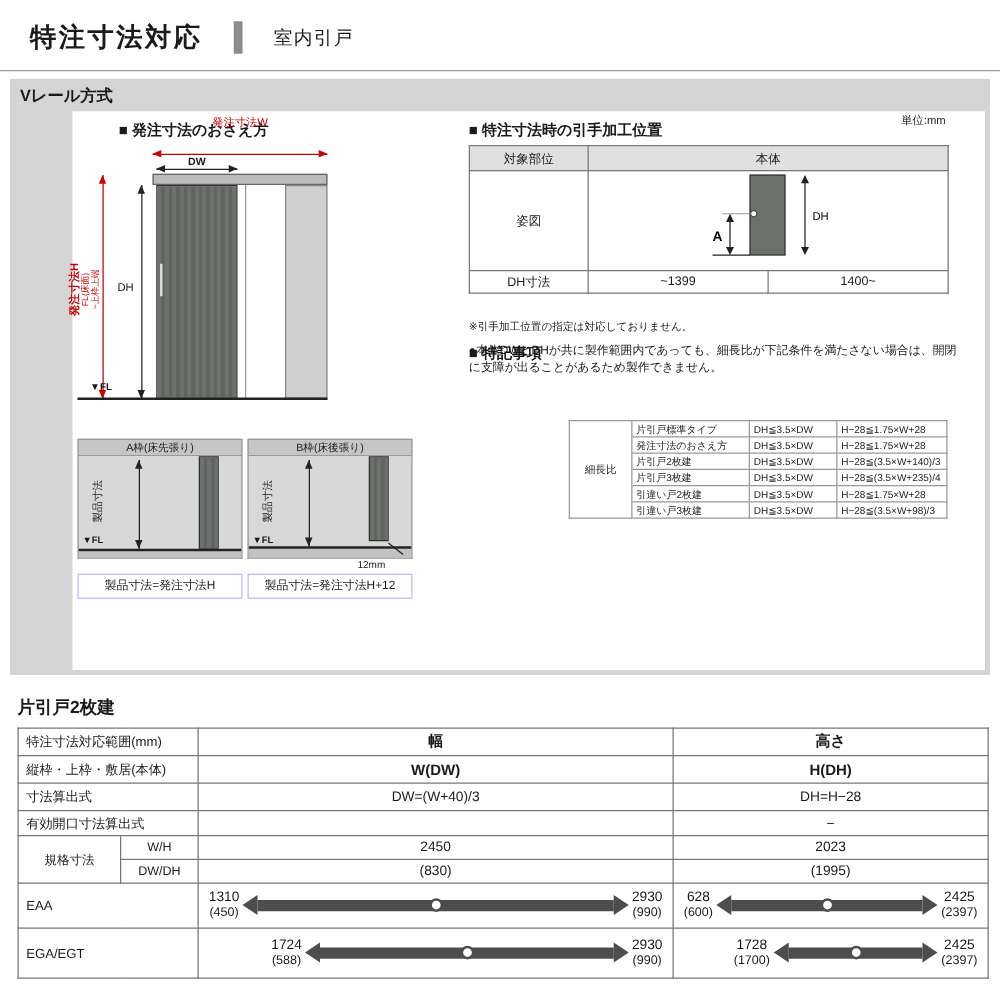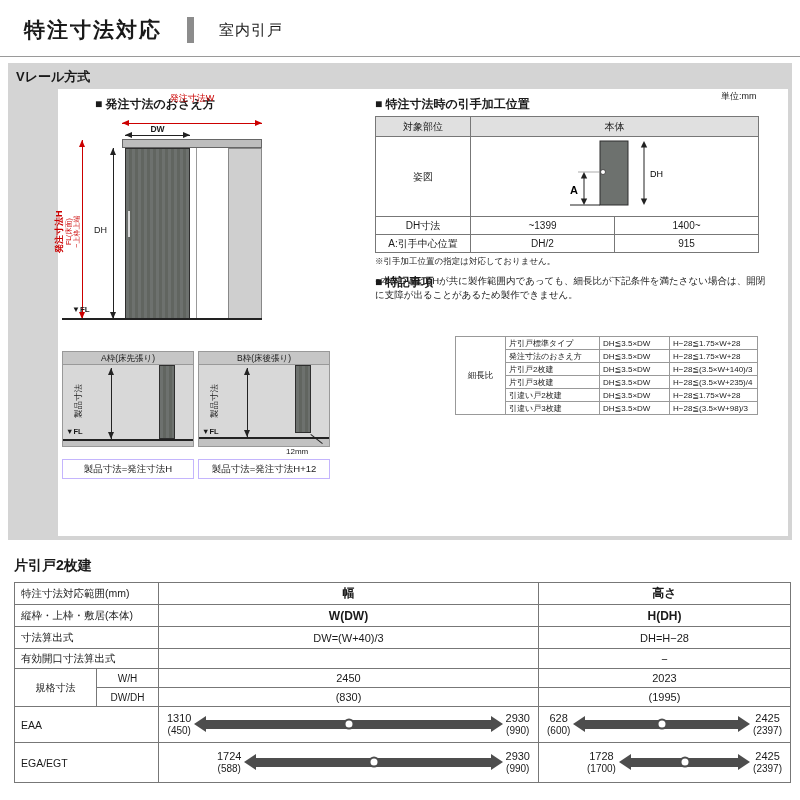--- a/index.html
+++ b/index.html
@@ -82,21 +82,21 @@
   .ffa { left:0; } .ffb { left:136px; }
 
   
   .unit { position:absolute; left:663px; top:1px; font-size:9px; }
   .htable { position:absolute; left:317px; top:27px; width:383px; border-collapse:collapse; table-layout:fixed; font-size:10px; }
   .htable td { border:1px solid #777; text-align:center; vertical-align:middle; padding:0; }
   .htable .hd { background:#e0e0e0; height:20px; }
   .htable .figrow td { height:80px; }
   .htable .vrow td { height:18px; }
 
-  .hnote { position:absolute; left:317px; top:167px; font-size:8.5px;font-family:Liberation Mono, monospace; }
+  .hnote { position:absolute; left:317px; top:167px; font-size:8.5px; }
   .bullet { position:absolute; left:317px; top:185px; width:392px; font-size:9.5px; line-height:1.5; }
 
   
   .rtable { position:absolute; left:397px; top:247px; width:302px; border-collapse:collapse; table-layout:fixed; font-size:8px; }
   .rtable td { border:1px solid #999; padding:0 3px; height:13px; vertical-align:middle; white-space:nowrap; }
   .rtable .rlabel { text-align:center; font-size:8.5px; }
 
   
   .bottom-heading { position:absolute; left:14px; top:557px; font-size:14px; font-weight:bold; }
   .btable { position:absolute; left:14px; top:582px; width:776px; border-collapse:collapse; table-layout:fixed; font-size:11px; }
@@ -221,25 +221,20 @@
               <polygon points="112,67 108.8,60.5 115.2,60.5" fill="#222"></polygon>
               <text x="98" y="56" font-size="11" font-weight="bold">A</text>
             </svg>
           </td>
         </tr>
         <tr class="vrow">
           <td>DH寸法</td>
           <td>~1399</td>
           <td>1400~</td>
         </tr>
-        <tr class="vrow">
-          <td>A:引手中心位置</td>
-          <td>DH/2</td>
-          <td>915</td>
-        </tr>
       </tbody>
         </table>
 
       <div class="hnote">※引手加工位置の指定は対応しておりません。</div>
 
       <div class="sec-title st-notes">■ 特記事項</div>
       <div class="bullet">●本体DWとDHが共に製作範囲内であっても、細長比が下記条件を満たさない場合は、開閉に支障が出ることがあるため製作できません。</div>
 
       <table class="rtable">
         <colgroup>

